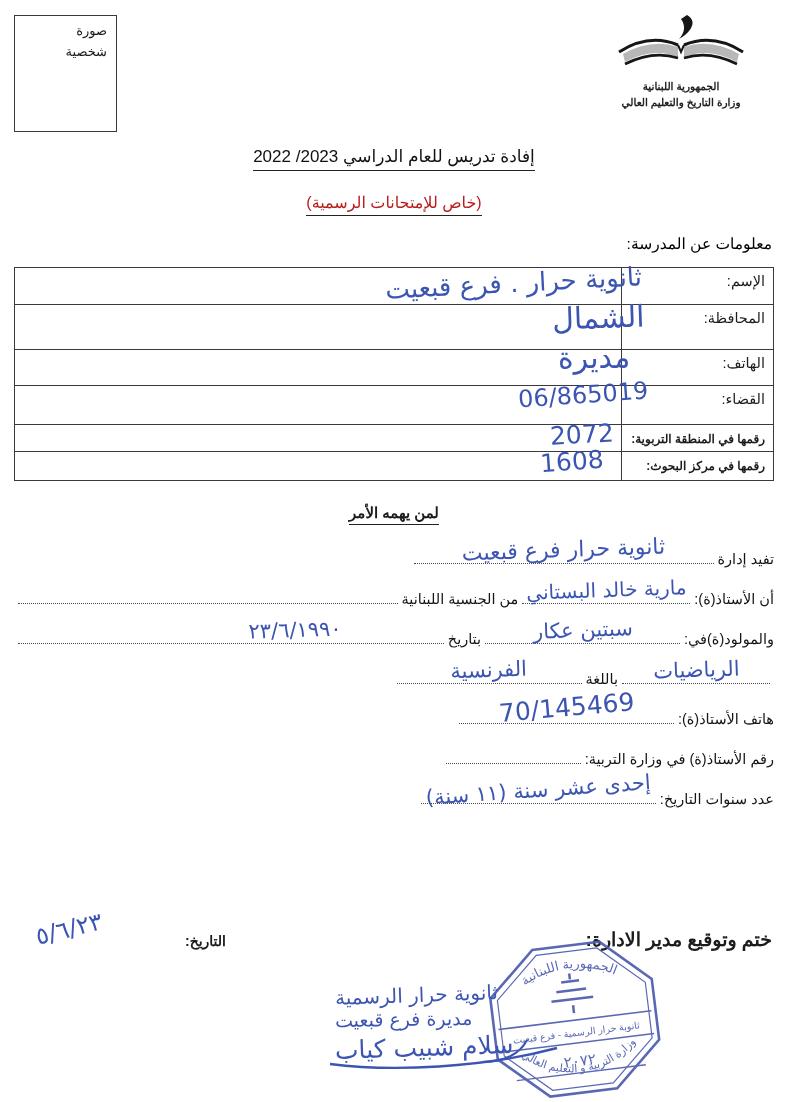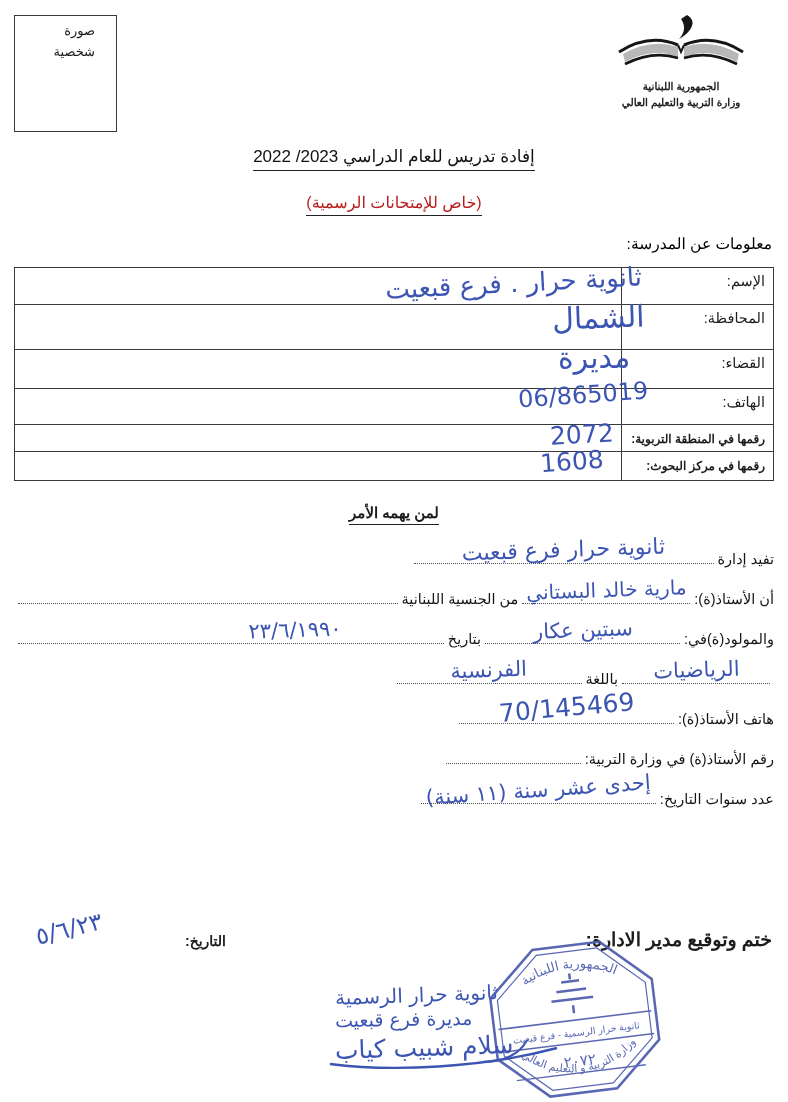--- a/index.html
+++ b/index.html
@@ -5,21 +5,21 @@
   html,body{margin:0;padding:0;background:#e8e8e8;}
   .page{
     position:relative;width:788px;height:1102px;margin:0 auto;
     background:#ffffff;overflow:hidden;
     font-family:"Liberation Sans", sans-serif;color:#1c1c1c;
   }
   
   .photo-box{
     position:absolute;left:14px;top:15px;width:103px;height:117px;
     border:1.5px solid #3a3a3a;box-sizing:border-box;
-    padding:5px 21px 0 0;font-size:13px;line-height:1.6;text-align:right;
+    padding:5px 9px 0 0;font-size:13px;line-height:1.6;text-align:right;
   }
   
   .logo{position:absolute;right:22px;top:12px;width:170px;text-align:center;}
   .logo svg{display:block;margin:0 auto;}
   .logo .org{font-size:10.5px;font-weight:700;line-height:1.55;color:#222;}
   
   .title-main{
     position:absolute;top:146px;left:0;width:100%;text-align:center;
     font-size:17px;color:#111;
   }
@@ -93,47 +93,47 @@
       <path d="M10 42 Q38 26 65 35 L65 45 Q40 35 12 50 Z" fill="#b8b8b8"></path>
       <path d="M126 42 Q98 26 71 35 L71 45 Q96 35 124 50 Z" fill="#b8b8b8"></path>
       <path d="M6 40 Q36 21 65 33" fill="none" stroke="#161616" stroke-width="3"></path>
       <path d="M130 40 Q100 21 71 33" fill="none" stroke="#161616" stroke-width="3"></path>
       <path d="M12 52 Q40 38 65 46" fill="none" stroke="#161616" stroke-width="2.6"></path>
       <path d="M124 52 Q96 38 71 46" fill="none" stroke="#161616" stroke-width="2.6"></path>
       <path d="M65 33 L68 40 L71 33" fill="none" stroke="#161616" stroke-width="2"></path>
       <path d="M74 3 Q84 9 76 19 Q73 23 66 27 Q75 17 68 7 Z" fill="#161616"></path>
     </svg>
     <div class="org">الجمهورية اللبنانية</div>
-    <div class="org">وزارة التربية والتعليم العالي</div>
+    <div class="org">وزارة التاريخ والتعليم العالي</div>
   </div>
 
   <div class="title-main">
     <span class="u">إفادة تدريس  للعام الدراسي  2023/ 2022</span>
   </div>
   <div class="title-sub">
     <span class="u">(خاص للإمتحانات الرسمية)</span>
   </div>
 
   <div class="info-heading">معلومات عن المدرسة:</div>
 
   <div class="table">
     <div class="trow r1">
       <div class="tlabel">الإسم:</div>
         <div class="tval"></div>
     </div>
     <div class="trow r2">
       <div class="tlabel">المحافظة:</div>
         <div class="tval"></div>
     </div>
+    <div class="trow r4">
+      <div class="tlabel">الهاتف:</div>
+        <div class="tval"></div>
+    </div>
     <div class="trow r3">
       <div class="tlabel">القضاء:</div>
-        <div class="tval"></div>
-    </div>
-    <div class="trow r4">
-      <div class="tlabel">الهاتف:</div>
         <div class="tval"></div>
     </div>
     <div class="trow r5">
       <div class="tlabel small">رقمها في المنطقة التربوية:</div>
         <div class="tval"></div>
     </div>
     <div class="trow r6">
       <div class="tlabel small">رقمها في مركز البحوث:</div>
         <div class="tval"></div>
     </div>

